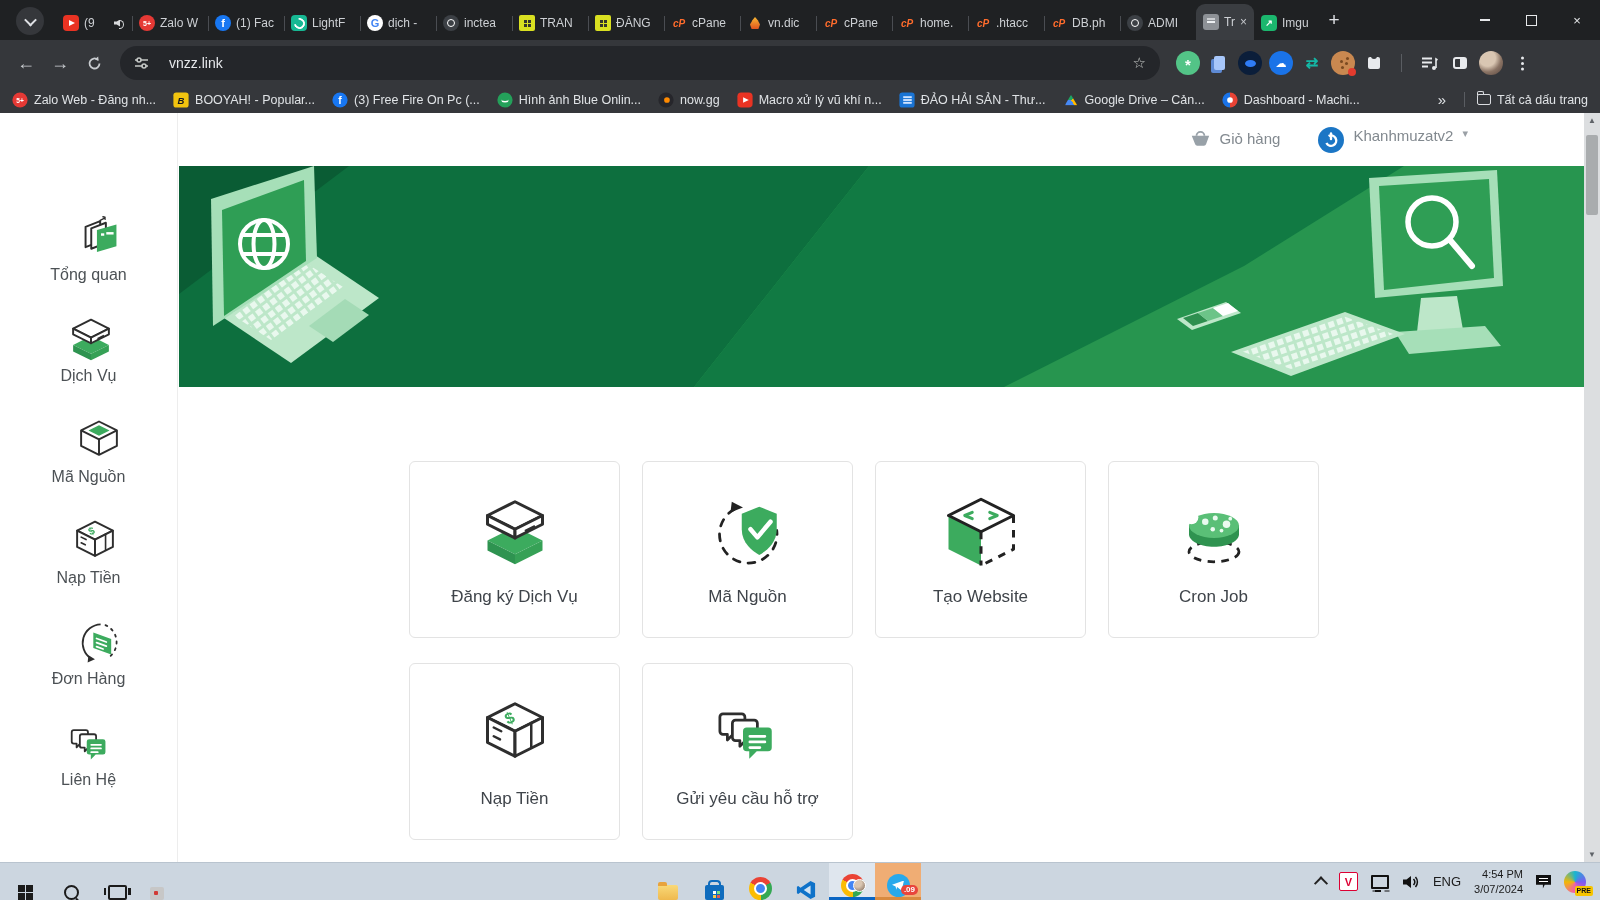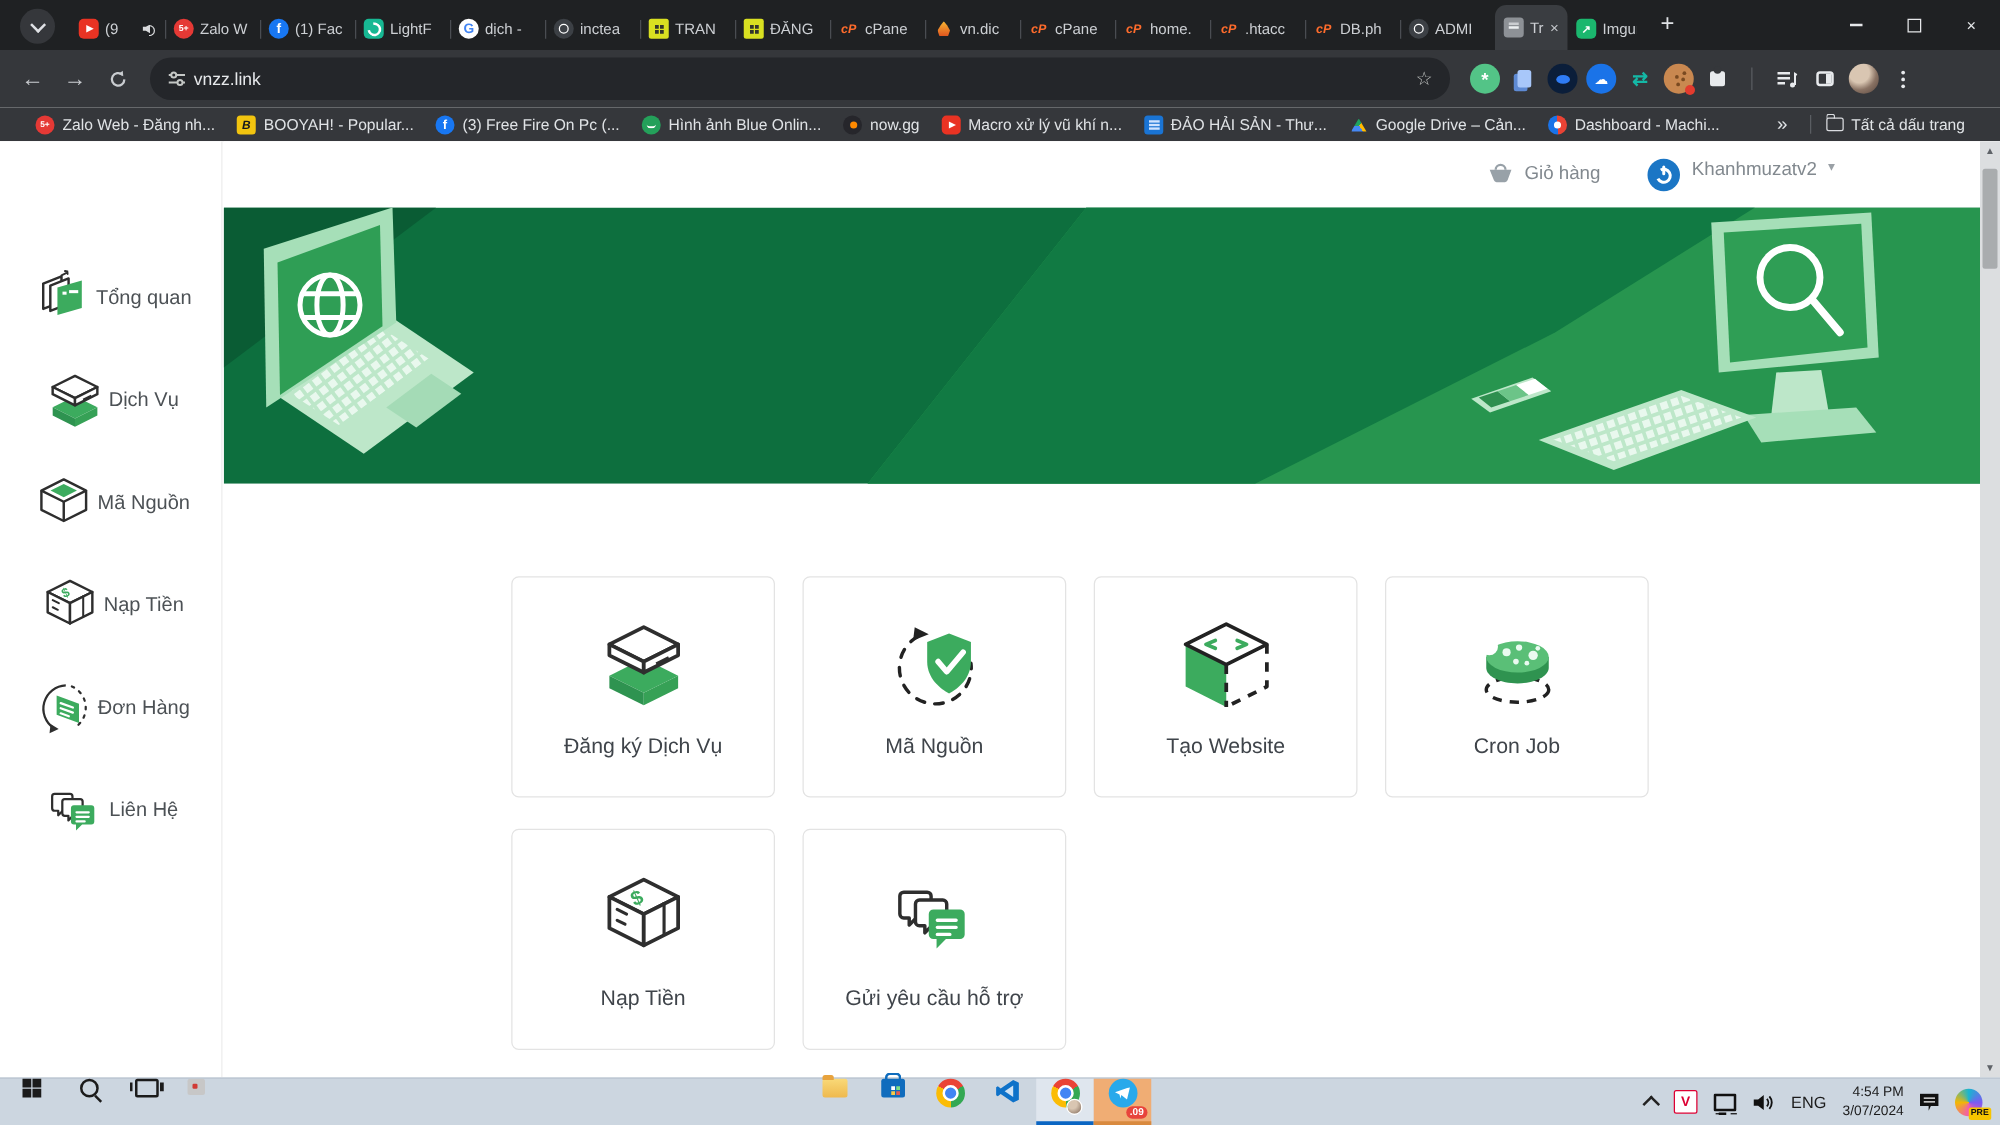--- a/index.html
+++ b/index.html
@@ -51,21 +51,21 @@
   .fv-dao::after{content:"";width:9px;height:2px;background:#cfe3ff;box-shadow:0 3px 0 #cfe3ff,0 -3px 0 #cfe3ff}
   .fv-drive::after{content:"";width:13px;height:11px;background:conic-gradient(from 150deg,#4688f4 0 120deg,#1ea362 0 240deg,#ffba00 0);clip-path:polygon(50% 0,100% 100%,0 100%)}
   .fv-dash{background:conic-gradient(#e94335 0 50%,#1a73e8 0);border-radius:50%}
   .fv-dash::after{content:"";width:6px;height:6px;background:#fff;border-radius:50%}
   .spk{position:relative;width:11px;height:11px;flex:none}
   .spk::before{content:"";position:absolute;left:0;top:2px;width:6px;height:7px;background:#d8dadc;clip-path:polygon(0 28%,45% 28%,100% 0,100% 100%,45% 72%,0 72%)}
   .spk::after{content:"";position:absolute;right:1px;top:2px;width:4px;height:7px;border:1.5px solid #d8dadc;border-left:none;border-radius:0 7px 7px 0}
   
   #toolbar{position:absolute;left:0;top:40px;width:1600px;height:46px;background:#35373b;display:flex;align-items:center;padding:0 10px;box-sizing:border-box;gap:2px}
   .navbtn{width:32px;height:32px;display:flex;align-items:center;justify-content:center;color:#c9ccd0;font-size:18px;flex:none}
-  #omnibox{width:1040px;height:34px;margin-left:8px;border-radius:17px;background:#24262a;display:flex;align-items:center;padding:0 14px;gap:6px;box-sizing:border-box;flex:none}
+  #omnibox{width:1040px;height:34px;margin-left:8px;border-radius:17px;background:#24262a;display:flex;align-items:center;padding:0 14px;gap:20px;box-sizing:border-box;flex:none}
   #omnibox .addr{color:#e6e8eb;font-size:14px}
   #omnibox .star{margin-left:auto;color:#c4c7c5;font-size:15px}
   .exts{display:flex;align-items:center;gap:7px;margin-left:14px}
   .xt{width:24px;height:24px;display:flex;align-items:center;justify-content:center;position:relative;flex:none}
   .xt-gpt{background:#53c487;border-radius:50%;color:#fff;font-size:15px;font-weight:700}
   .xt-gpt::after{content:"*";margin-top:3px}
   .xt-doc{background:transparent}
   .xt-doc::after{content:"";width:11px;height:14px;background:#a8c7fa;border-radius:2px;box-shadow:-3px 3px 0 #5e8ad4}
   .xt-eye{background:#0b1e3a;border-radius:50%}
   .xt-eye::after{content:"";width:11px;height:7px;border-radius:50%;background:#2f7cf6}
@@ -77,52 +77,52 @@
   .xt-cookie::after{content:"";width:3px;height:3px;border-radius:50%;background:#7a4a21;box-shadow:5px 2px 0 #7a4a21,1px 6px 0 #7a4a21,6px -3px 0 #7a4a21;margin:-4px 0 0 -4px}
   .xt-cookie::before{content:"";position:absolute;right:-1px;bottom:-1px;width:8px;height:8px;border-radius:50%;background:#e33b2e}
   .xt-puzzle::after{content:"";width:12px;height:12px;background:#e8eaed;border-radius:2px}
   .xt-puzzle::before{content:"";position:absolute;top:2px;left:50%;margin-left:-3px;width:6px;height:6px;border-radius:50%;background:#35373b;z-index:2}
   .tool-divider{width:1px;height:18px;background:#5a5d62;margin:0 8px}
   .xt-panel::after{content:"";width:14px;height:12px;border:2px solid #e8eaed;border-radius:3px;box-sizing:border-box;background:linear-gradient(90deg,transparent 0 55%,#e8eaed 55%)}
   .avatar-tb{width:24px;height:24px;border-radius:50%;background:radial-gradient(circle at 35% 30%,#d9c6b2 0 35%,#8a7364 60%,#55433c);flex:none}
   .kebab{width:24px;height:24px;display:flex;align-items:center;justify-content:center}
   .kebab::after{content:"";width:3px;height:3px;border-radius:50%;background:#e8eaed;box-shadow:0 -5.5px #e8eaed,0 5.5px #e8eaed}
   
-  #bookmarks{position:absolute;left:0;top:86px;width:1600px;height:27px;background:#35373b;display:flex;align-items:center;padding:0 28px;box-sizing:border-box;gap:17px;font-size:12.5px;color:#e0e3e6}
+  #bookmarks{position:absolute;left:0;top:86px;width:1600px;height:27px;background:#35373b;display:flex;align-items:center;padding:0 12px;box-sizing:border-box;gap:17px;font-size:12.5px;color:#e0e3e6}
   .bm{display:flex;align-items:center;gap:6px;white-space:nowrap}
   .bm .fv{transform:scale(.95)}
   .bm-right{margin-left:auto;display:flex;align-items:center;gap:12px}
   .bm-more{font-size:15px;color:#e0e3e6;padding:0 6px}
   .bm-divider{width:1px;height:15px;background:#5a5d62}
   .folder-ic{width:14px;height:11px;border:1.6px solid #dadce0;border-radius:2px;position:relative;box-sizing:border-box}
   .folder-ic::before{content:"";position:absolute;top:-4px;left:-1px;width:5px;height:3px;border:1.6px solid #dadce0;border-bottom:none;border-radius:2px 2px 0 0}
   
   #page{position:absolute;left:0;top:113px;width:1600px;height:749px;background:#fff;overflow:hidden}
   #sidebar{position:absolute;left:0;top:0;width:178px;height:749px;background:#fff;border-right:1px solid #ededed;display:flex;flex-direction:column;align-items:center;padding-top:100px;gap:30px;box-sizing:border-box}
-  .side-item{display:flex;flex-direction:row;align-items:center;gap:1px;cursor:pointer}
+  .side-item{display:flex;flex-direction:column;align-items:flex-end;gap:1px;cursor:pointer}
   .side-item .slabel{font-size:16px;color:#4c5155}
   #pageheader{position:absolute;left:179px;top:0;width:1405px;height:53px;background:#fff;display:flex;align-items:center;justify-content:flex-end;gap:38px;padding-right:116px;box-sizing:border-box}
   .hgroup{display:flex;align-items:flex-start;gap:9px;color:#82898f;font-size:15px;cursor:pointer}
   .user-avatar{width:26px;height:26px;border-radius:50%;background:#1b76c5;display:flex;align-items:center;justify-content:center}
   .caret{color:#9aa0a6;font-size:11px}
   #banner{position:absolute;left:179px;top:53px;width:1405px;height:221px}
   
   .card{position:absolute;width:211px;height:177px;background:#fff;border:1px solid #e3e3e3;border-radius:6px;box-sizing:border-box;display:flex;flex-direction:column;align-items:center;justify-content:center;gap:14px;cursor:pointer}
   .card .clabel{font-size:17px;color:#3f444a}
   .card.c0{left:409px;top:348px}.card.c1{left:642px;top:348px}.card.c2{left:875px;top:348px}.card.c3{left:1108px;top:348px}
   .card.c4{left:409px;top:550px}.card.c5{left:642px;top:550px}
   
   #scrollbar{position:absolute;left:1584px;top:0;width:16px;height:749px;background:#dcdee0}
   .sb-arrow{position:absolute;left:0;width:16px;height:15px;display:flex;align-items:center;justify-content:center;font-size:8px;color:#5f6368}
   .sb-thumb{position:absolute;left:2px;top:22px;width:12px;height:80px;background:#a9acae;border-radius:2px}
   
   #taskbar{position:absolute;left:0;top:862px;width:1600px;height:38px;background:#ccd6e0;border-top:1px solid #b9c4cf;box-sizing:border-box}
   .tb-left{position:absolute;left:2px;top:0;height:37px;display:flex}
   .tb-center{position:absolute;left:645px;top:0;height:37px;display:flex}
-  .tb-cell{width:46px;height:37px;display:flex;align-items:flex-start;justify-content:center;position:relative}
+  .tb-cell{width:46px;height:37px;display:flex;align-items:flex-end;justify-content:center;position:relative}
   .tb-cell.small{width:34px}
   .win-logo{width:15px;height:15px;display:grid;grid-template-columns:7px 7px;grid-template-rows:7px 7px;gap:1px}
   .win-logo b{background:#1b1b1b}
   .search-ic{width:11px;height:11px;border:2px solid #1b1b1b;border-radius:50%;position:relative}
   .search-ic::after{content:"";position:absolute;right:-5px;bottom:-4px;width:7px;height:2px;background:#1b1b1b;transform:rotate(45deg)}
   .taskview-ic{width:15px;height:11px;border:2px solid #1b1b1b;border-radius:2px;position:relative}
   .taskview-ic::before,.taskview-ic::after{content:"";position:absolute;top:1px;width:2.5px;height:7px;background:#1b1b1b}
   .taskview-ic::before{left:-6px}.taskview-ic::after{right:-6px}
   .mini-app{width:14px;height:13px;background:#c7c7c7;border-radius:2px;position:relative}
   .mini-app::after{content:"";position:absolute;left:4px;top:4px;width:4px;height:4px;background:#d13a34;border-radius:1px}

